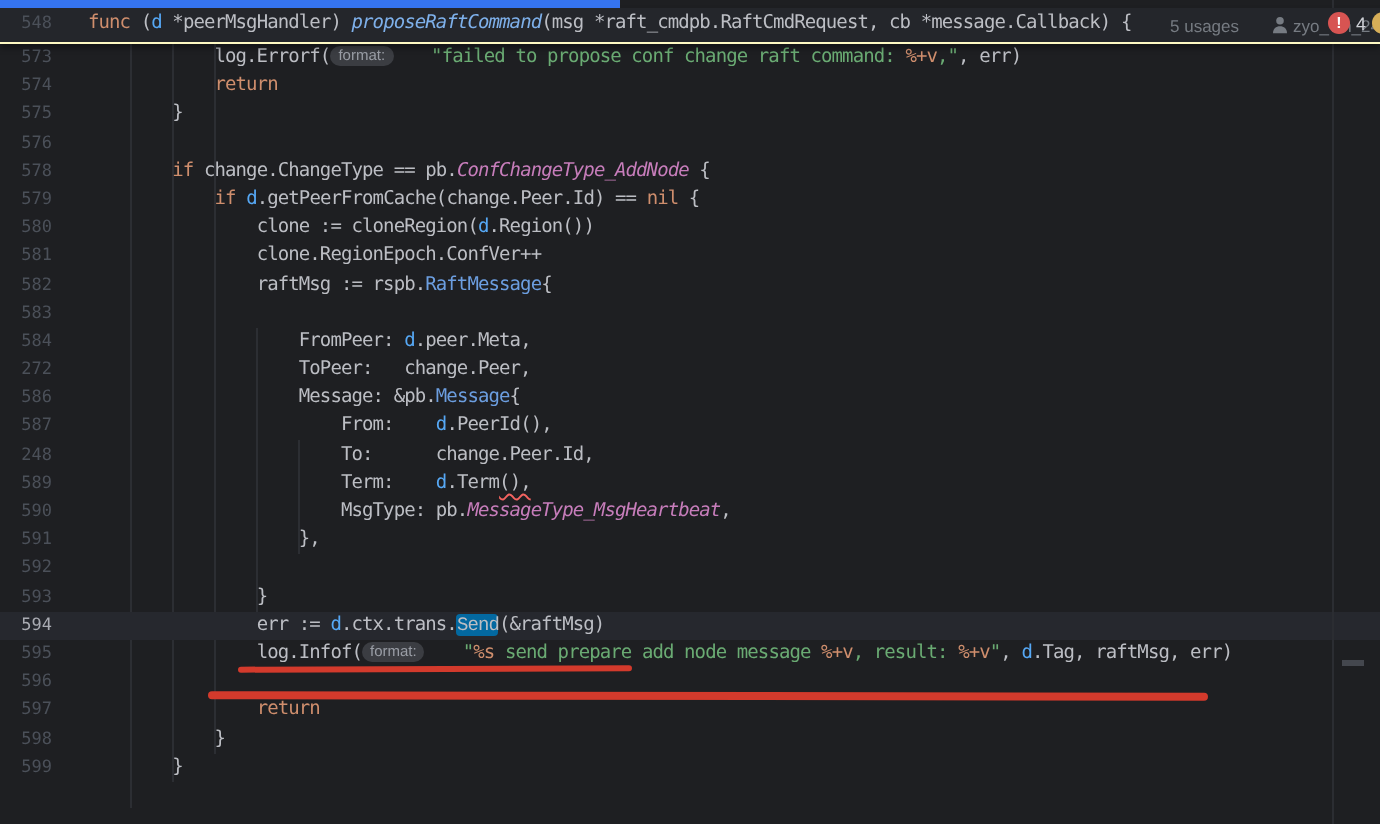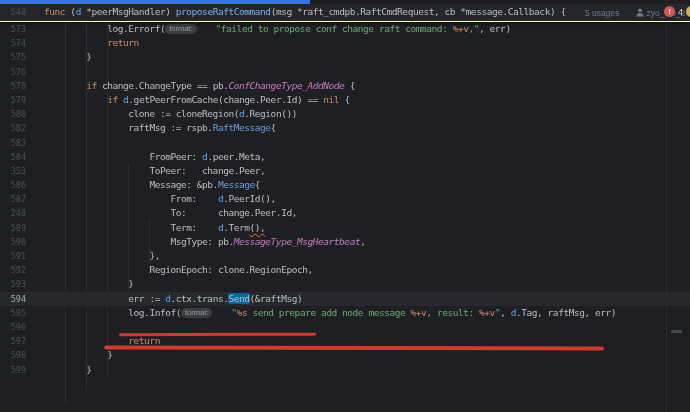--- a/index.html
+++ b/index.html
@@ -28,29 +28,29 @@
     margin:0 0 0 10px;font-size:9.5px;letter-spacing:-0.45px;
     line-height:14.2px;color:#bcbec4;white-space:pre;
   }
   .tok-w{color:#bcbec4;}
   .tok-k{color:#cf8e6d;}
   .tok-s{color:#6aab73;}
   .tok-f{color:#cf8e6d;}
   .tok-p{color:#c77dbb;font-style:italic;}
   .tok-b{color:#56a8f5;}
   .tok-t{color:#6c9ee0;}
-  .tok-fn{color:#7eb0ea;}
+  .tok-fn{color:#7eb0ea;font-style:italic;}
   .chip{
     display:inline-block;font-size:7.5px;letter-spacing:0;
     background:#3b3d42;color:#9a9ea6;border-radius:5px;
     padding:0 4px;line-height:10px;vertical-align:1px;margin-right:19px;
     font-family:"Liberation Sans",sans-serif;
   }
   .sq{text-decoration:underline wavy #f56360;text-decoration-thickness:1px;text-underline-offset:2px;}
-  .hl{background:#0369a1;border-radius:2px;}
+  .hl{background:#0369a1;border-radius:2px;font-family:Liberation Mono, monospace;}
 
   .guide{position:absolute;width:1px;background:#2c2e33;z-index:1;}
 
   .mark{position:absolute;background:#d33a2c;border-radius:2px;z-index:30;}
   .mark1{left:119px;top:332.5px;width:197px;height:3px;transform:rotate(-.2deg);}
   .mark2{left:104px;top:345.5px;width:500px;height:3.5px;transform:rotate(.1deg);}
 
   .stripline{position:absolute;left:666px;top:0;bottom:0;width:1px;background:#2b2d32;z-index:15;}
   .caretmark{position:absolute;left:671px;top:330px;width:11px;height:3px;background:#44474e;z-index:16;}
 
@@ -110,32 +110,36 @@
     </div>
     <div class="row">
       <span class="ln">579</span>
       <pre class="code">            <span class="tok-k">if</span><span class="tok-w"> </span><span class="tok-b">d</span><span class="tok-w">.getPeerFromCache(change.Peer.Id) == </span><span class="tok-k">nil</span><span class="tok-w"> {</span></pre>
     </div>
     <div class="row">
       <span class="ln">580</span>
       <pre class="code">                <span class="tok-w">clone := cloneRegion(</span><span class="tok-b">d</span><span class="tok-w">.Region())</span></pre>
     </div>
     <div class="row">
+      <span class="ln">581</span>
+      <pre class="code">                <span class="tok-w">clone.RegionEpoch.ConfVer++</span></pre>
+    </div>
+    <div class="row">
       <span class="ln">582</span>
       <pre class="code">                <span class="tok-w">raftMsg := rspb.</span><span class="tok-t">RaftMessage</span><span class="tok-w">{</span></pre>
     </div>
     <div class="row">
       <span class="ln">583</span>
     </div>
     <div class="row">
       <span class="ln">584</span>
       <pre class="code">                    <span class="tok-w">FromPeer: </span><span class="tok-b">d</span><span class="tok-w">.peer.Meta,</span></pre>
     </div>
     <div class="row">
-      <span class="ln">353</span>
+      <span class="ln">272</span>
       <pre class="code">                    <span class="tok-w">ToPeer:   change.Peer,</span></pre>
     </div>
     <div class="row">
       <span class="ln">586</span>
       <pre class="code">                    <span class="tok-w">Message: &amp;pb.</span><span class="tok-t">Message</span><span class="tok-w">{</span></pre>
     </div>
     <div class="row">
       <span class="ln">587</span>
       <pre class="code">                        <span class="tok-w">From:    </span><span class="tok-b">d</span><span class="tok-w">.PeerId(),</span></pre>
     </div>
@@ -150,21 +154,20 @@
     <div class="row">
       <span class="ln">590</span>
       <pre class="code">                        <span class="tok-w">MsgType: pb.</span><span class="tok-p">MessageType_MsgHeartbeat</span><span class="tok-w">,</span></pre>
     </div>
     <div class="row">
       <span class="ln">591</span>
       <pre class="code">                    <span class="tok-w">},</span></pre>
     </div>
     <div class="row">
       <span class="ln">592</span>
-      <pre class="code">                    <span class="tok-w">RegionEpoch: clone.RegionEpoch,</span></pre>
     </div>
     <div class="row">
       <span class="ln">593</span>
       <pre class="code">                <span class="tok-w">}</span></pre>
     </div>
     <div class="row current">
       <span class="ln">594</span>
       <pre class="code">                <span class="tok-w">err := </span><span class="tok-b">d</span><span class="tok-w">.ctx.trans.</span><span class="tok-w hl">Send</span><span class="tok-w">(&amp;raftMsg)</span></pre>
     </div>
     <div class="row">

